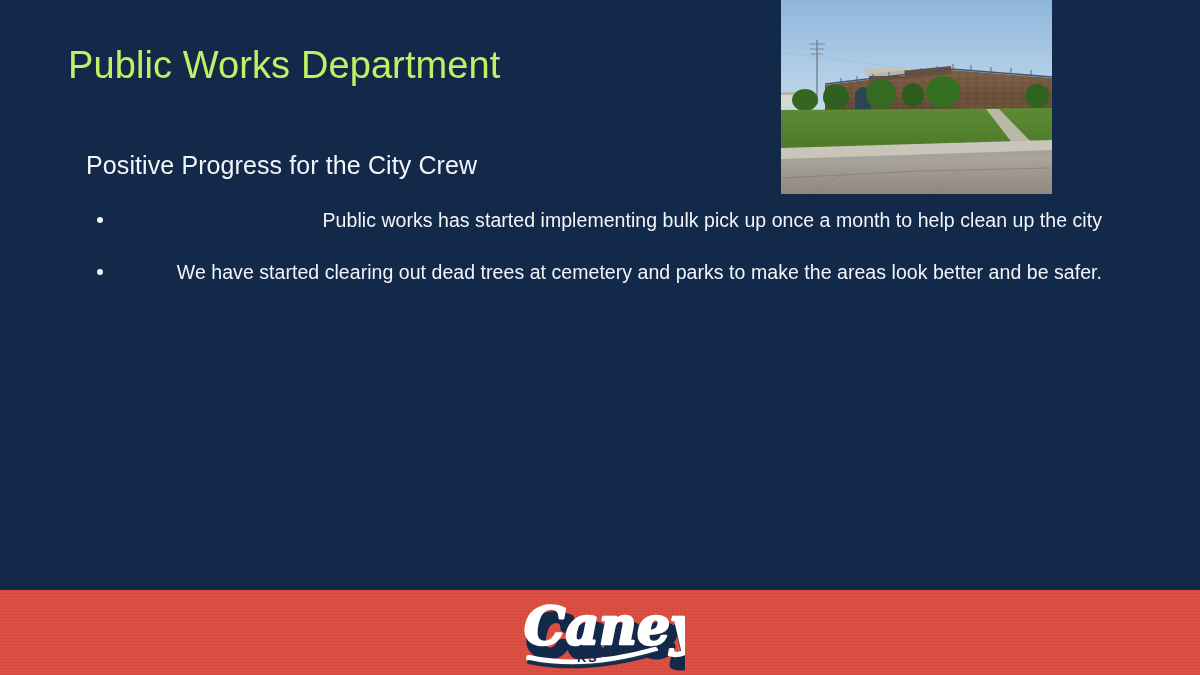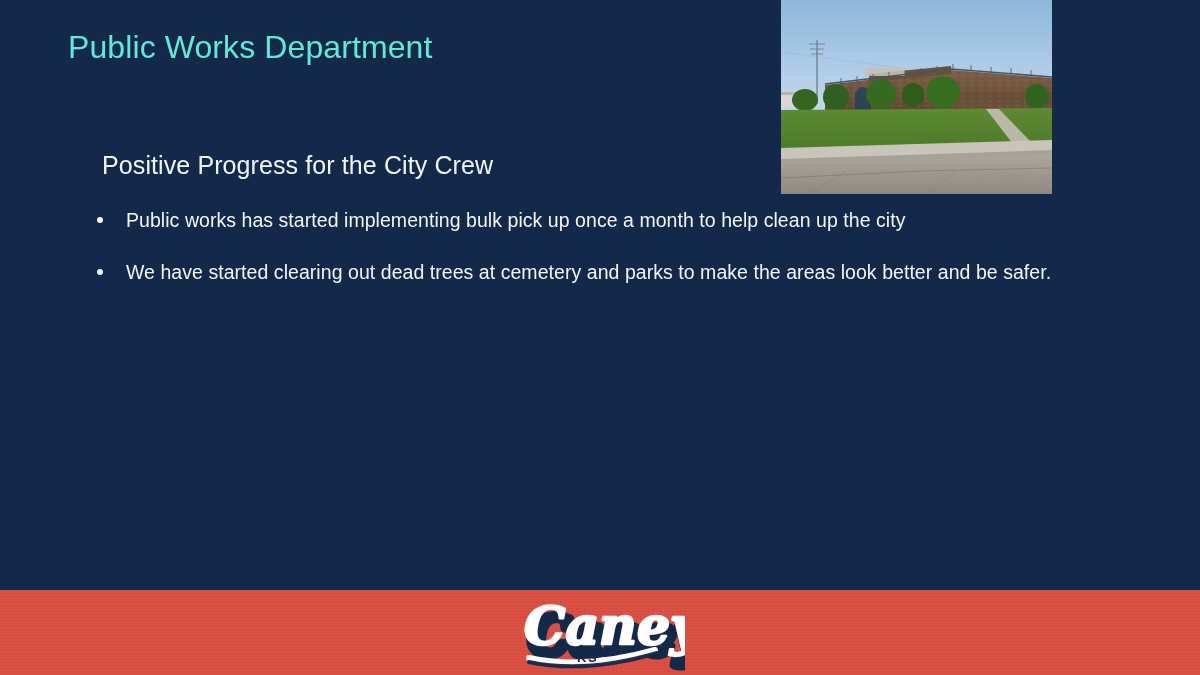--- a/index.html
+++ b/index.html
@@ -14,33 +14,33 @@
     background: #12294A;
     overflow: hidden;
     font-family: "Liberation Sans", sans-serif;
     -webkit-font-smoothing: antialiased;
   }
 
   
   .slide-title {
     position: absolute;
     left: 68px;
-    top: 28px;
-    font-size: 32px;
+    top: 46px;
+    font-size: 38px;
     line-height: 38px;
-    color: #5eead4;
+    color: #bef264;
     font-weight: 400;
     letter-spacing: 0.1px;
     white-space: nowrap;
   }
 
   
   .slide-subtitle {
     position: absolute;
-    left: 102px;
+    left: 86px;
     top: 148px;
     font-size: 25px;
     line-height: 34px;
     color: #F3F5F8;
     font-weight: 400;
     letter-spacing: 0.1px;
     white-space: nowrap;
     text-align: center;
   }
 
@@ -53,20 +53,21 @@
   }
   .bullet-item {
     position: relative;
     padding-left: 34px;
     margin-bottom: 23px;
     color: #F3F5F8;
     font-size: 19.5px;
     line-height: 28.5px;
     font-weight: 400;
     letter-spacing: 0.05px;
+    text-align: right;
   }
   .bullet-item:last-child { margin-bottom: 0; }
   .bullet-dot {
     position: absolute;
     left: 5px;
     top: 11px;
     width: 6px;
     height: 6px;
     border-radius: 50%;
     background: #F3F5F8;

